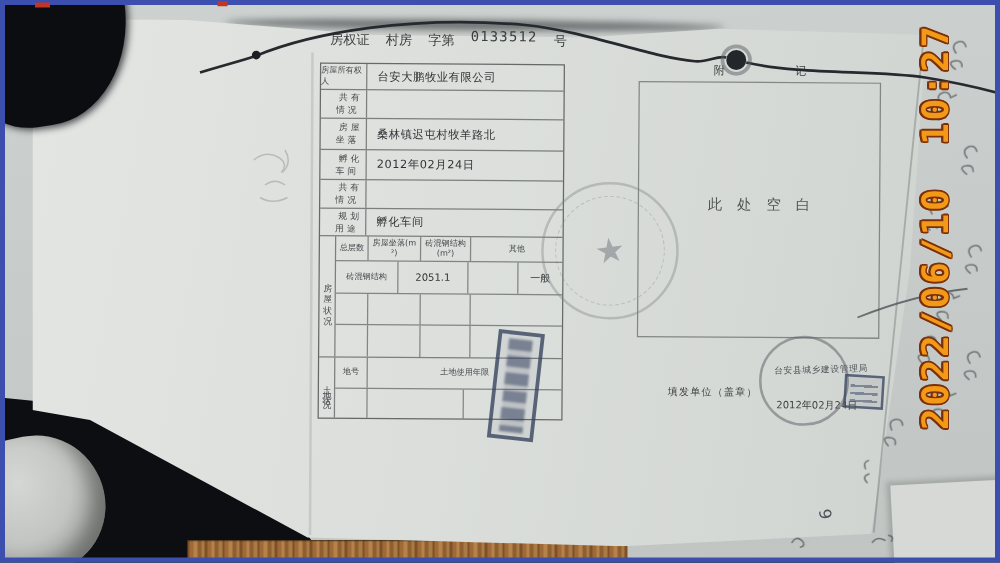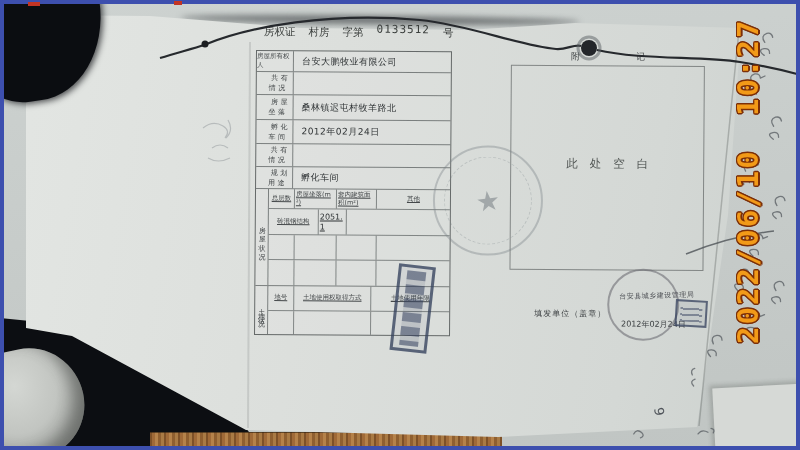--- a/index.html
+++ b/index.html
@@ -44,22 +44,22 @@
     letter-spacing:.5px;box-sizing:border-box;}
   .sect{display:flex;border-bottom:1px solid rgba(90,95,95,.75);box-sizing:border-box;}
   .sect:last-child{border-bottom:none;}
   .vlab{width:13px;border-right:1px solid rgba(90,95,95,.75);box-sizing:border-box;
     writing-mode:vertical-rl;text-orientation:upright;font-size:7px;color:#44484a;
     display:flex;align-items:center;justify-content:center;letter-spacing:9px;padding-top:4px;}
   .sect .grid{flex:1;display:flex;flex-direction:column;}
   .grow{display:flex;border-bottom:1px solid rgba(90,95,95,.7);box-sizing:border-box;}
   .grow:last-child{border-bottom:none;}
   .gc{border-right:1px solid rgba(90,95,95,.7);box-sizing:border-box;display:flex;
-    align-items:center;justify-content:center;font-size:6.5px;color:#44484a;
-    line-height:1.2;word-break:break-all;padding:1px;text-decoration:underline;}
+    align-items:center;justify-content:center;text-align:center;font-size:6.5px;color:#44484a;
+    line-height:1.2;word-break:break-all;padding:1px;}
   .gc:last-child{border-right:none;}
   .gval{font-size:8px;color:#2f3335;}
   .appendix-hdr{position:absolute;left:511px;top:48px;width:194px;text-align:center;
     font-size:9px;letter-spacing:56px;text-indent:56px;color:#3d4143;white-space:nowrap;}
   .appendix-box{position:absolute;left:511px;top:63px;width:194px;height:205px;
     border:1px solid rgba(95,100,100,.7);box-sizing:border-box;}
   .blank-text{position:absolute;left:0;top:90px;width:100%;text-align:center;font-size:11.5px;
     letter-spacing:12px;text-indent:12px;color:#50555 ;color:#51565 ;color:#515654;}
   .issuer-label{position:absolute;left:536px;top:306px;font-size:8px;color:#3b3f41;letter-spacing:1px;}
   .issuer-date{position:absolute;left:623px;top:316px;font-size:8px;color:#3b3f41;font-family:"DejaVu Sans",sans-serif;}
@@ -141,27 +141,28 @@
         <div class="tlab sp">规划用途</div>
         <div class="tval">孵化车间</div>
       </div>
 
       <div class="sect" style="height:97px">
         <div class="vlab">房屋状况</div>
         <div class="grid">
           <div class="grow" style="height:20px">
             <div class="gc" style="width:26px">总层数</div>
             <div class="gc" style="width:42px">房屋坐落(m²)</div>
-            <div class="gc" style="width:40px">套内建筑面积(m²)</div>
+            <div class="gc" style="width:40px">砖混钢结构(m²)</div>
             <div class="gc" style="flex:1">其他</div>
           </div>
           <div class="grow" style="height:26px">
             <div class="gc" style="width:50px;font-size:6.5px">砖混钢结构</div>
-            <div class="gc gval" style="width:28px">2051.1</div>
+            <div class="gc gval" style="width:56px">2051.1</div>
             <div class="gc" style="width:40px"></div>
+            <div class="gc gval" style="flex:1">一般</div>
           </div>
           <div class="grow" style="height:25px">
             <div class="gc" style="width:26px"></div>
             <div class="gc" style="width:42px"></div>
             <div class="gc" style="width:40px"></div>
             <div class="gc" style="flex:1"></div>
           </div>
           <div class="grow" style="flex:1">
             <div class="gc" style="width:26px"></div>
             <div class="gc" style="width:42px"></div>
@@ -169,21 +170,20 @@
             <div class="gc" style="flex:1"></div>
           </div>
         </div>
       </div>
 
       <div class="sect" style="height:48px">
         <div class="vlab" style="letter-spacing:4px;padding-top:2px">土地状况</div>
         <div class="grid">
           <div class="grow" style="height:25px">
             <div class="gc" style="width:26px">地号</div>
-            <div class="gc" style="width:77px">土地使用权取得方式</div>
             <div class="gc" style="flex:1">土地使用年限</div>
           </div>
           <div class="grow" style="flex:1">
             <div class="gc" style="width:26px"></div>
             <div class="gc" style="width:77px"></div>
             <div class="gc" style="flex:1"></div>
           </div>
         </div>
       </div>
     </div>

